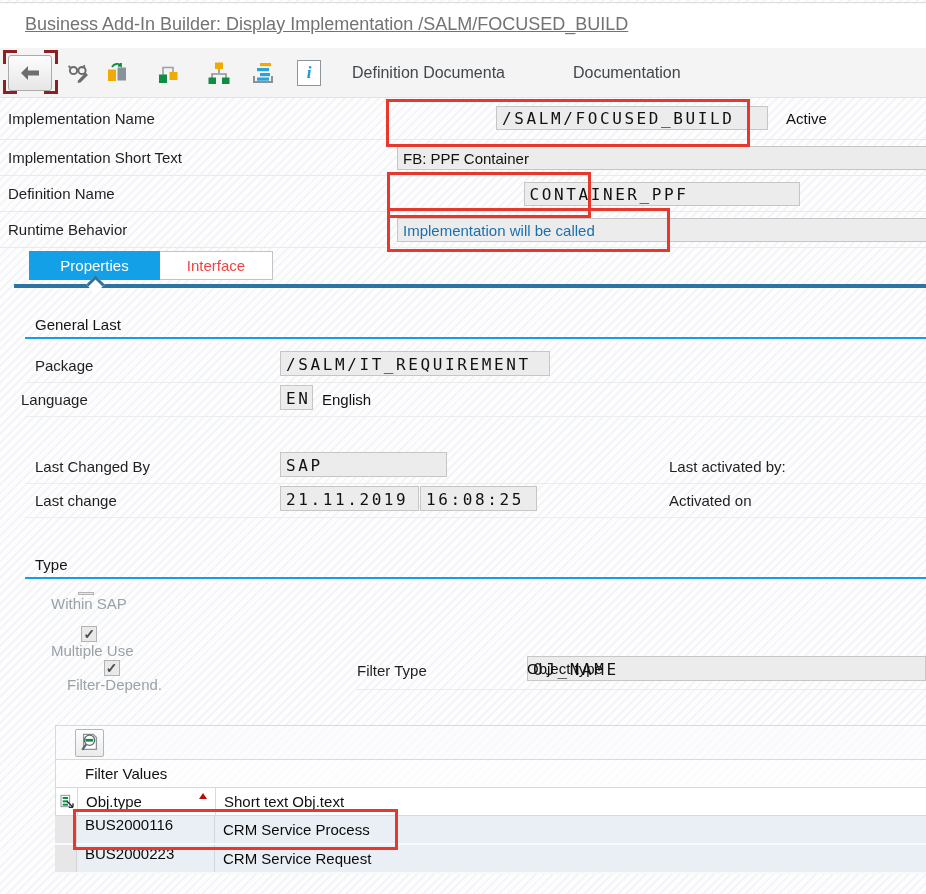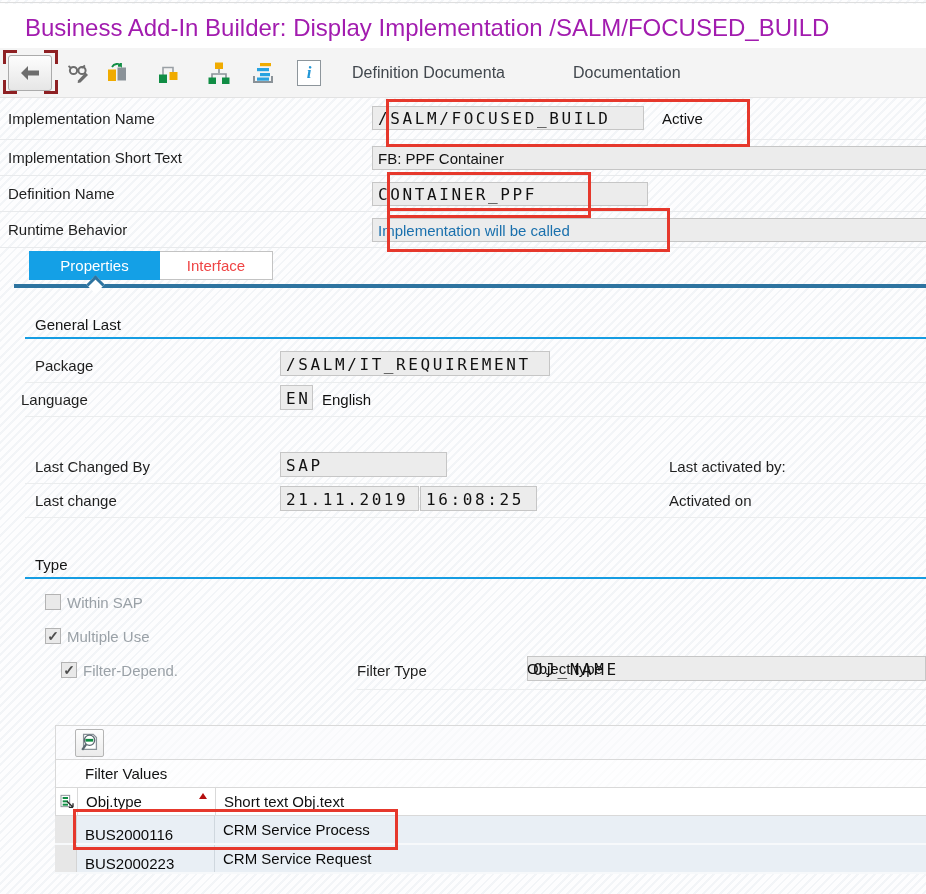--- a/index.html
+++ b/index.html
@@ -6,21 +6,21 @@
   .screen{
     position:relative;width:926px;height:894px;overflow:hidden;
     font-family:"Liberation Sans",sans-serif;color:#222;
     background:
       repeating-linear-gradient(135deg, rgba(205,215,224,0.22) 0 2px, rgba(255,255,255,0) 2px 6px),
       #fdfdfe;
   }
   .topline{position:absolute;top:2px;left:0;width:926px;height:1px;background:#dedede;}
   
   .titlebar{position:absolute;top:4px;left:0;width:926px;height:44px;background:#fff;}
-  .title{position:absolute;left:25px;top:10px;font-size:24px;color:#a21caf;white-space:nowrap;}
+  .title{position:absolute;left:25px;top:10px;font-size:18px;color:#737373;white-space:nowrap;text-decoration:underline;}
   
   .toolbar{position:absolute;top:48px;left:0;width:926px;height:49px;background:#f4f4f4;
     border-bottom:1px solid #e2e2e2;display:flex;align-items:center;}
   .back-btn{margin-left:8px;width:44px;height:36px;border:1px solid #ababab;border-radius:3px;
     background:linear-gradient(#fdfdfd,#e6e6e6);display:flex;align-items:center;justify-content:center;cursor:pointer;padding:0;}
   .tb-icon{border:none;background:transparent;width:30px;height:30px;padding:2px;display:flex;
     align-items:center;justify-content:center;cursor:pointer;}
   .tb-icon svg{width:24px;height:24px;}
   .tb-text{border:none;background:transparent;font-family:"Liberation Sans",sans-serif;
     font-size:16px;color:#41474d;cursor:pointer;white-space:nowrap;padding:4px 6px;}
@@ -29,21 +29,21 @@
   
   .brk{position:absolute;left:3px;top:50px;width:55px;height:44px;z-index:60;pointer-events:none;}
   .brk i{position:absolute;width:11px;height:11px;border:0 solid #8e2023;}
   .brk .tl{left:0;top:0;border-left-width:3px;border-top-width:3px;}
   .brk .tr{right:0;top:0;border-right-width:3px;border-top-width:3px;}
   .brk .bl{left:0;bottom:0;border-left-width:3px;border-bottom-width:3px;}
   .brk .br{right:0;bottom:0;border-right-width:3px;border-bottom-width:3px;}
   
   .frow{position:absolute;left:0;width:926px;display:flex;align-items:center;border-bottom:1px solid #e8eaec;}
   .flabel{position:absolute;left:8px;font-size:15px;color:#1f1f1f;}
-  .fwrap{position:absolute;left:372px;right:0;display:flex;align-items:center;}
+  .fwrap{position:absolute;left:397px;right:0;display:flex;align-items:center;justify-content:center;}
   .ffield{background:#ececec;border:1px solid #c6c6c6;height:24px;line-height:24px;
     padding:0 5px;font-size:15px;color:#111;white-space:nowrap;overflow:hidden;box-sizing:border-box;}
   .mono{font-family:"DejaVu Sans Mono",monospace;font-size:16px;letter-spacing:2.6px;}
   .grow{flex:1;border-right:none;}
   .fstatus{margin-left:18px;font-size:15px;color:#111;}
   .bluetext{color:#1a70ad;}
   
   .ann{position:absolute;border:3px solid #e6382c;z-index:50;pointer-events:none;background:transparent;}
   
   .tabs{position:absolute;top:251px;left:29px;display:flex;z-index:2;border-radius:11px;}
@@ -55,21 +55,21 @@
     border-left:3px solid #2e74a0;border-top:3px solid #2e74a0;transform:rotate(45deg);z-index:3;}
   
   .group-title{position:absolute;font-size:15px;color:#151515;}
   .group-rule{position:absolute;height:2px;background:#169de2;}
   .sep{position:absolute;height:1px;background:#ebedee;}
   .glabel{position:absolute;font-size:15px;color:#1f1f1f;}
   .gfield{position:absolute;background:#ececec;border:1px solid #c6c6c6;height:25px;line-height:25px;
     padding:0 5px;color:#111;white-space:nowrap;overflow:hidden;box-sizing:border-box;}
   .gtext{position:absolute;font-size:15px;color:#111;}
   
-  .cbrow{position:absolute;left:45px;display:flex;align-items:center;height:20px;}
+  .cbrow{position:absolute;left:45px;display:flex;align-items:center;height:20px;flex-direction:column;}
   .checkbox{width:16px;height:16px;background:#e9e9e9;border:1px solid #b3b3b3;box-sizing:border-box;
     display:inline-flex;align-items:center;justify-content:center;cursor:pointer;}
   .checkbox.checked::after{content:"\2713";font-size:14px;font-weight:bold;color:#4d4d4d;line-height:1;}
   .cblabel{margin-left:6px;font-size:15px;color:#9aa1a7;}
   
   .ftable{position:absolute;left:55px;top:725px;width:871px;}
   .ft-toolbar{height:33px;border-top:1px solid #d9d9d9;border-bottom:1px solid #d9d9d9;
     border-left:1px solid #d9d9d9;display:flex;align-items:center;background:rgba(252,252,253,0.6);}
   .ft-btn{margin-left:19px;width:29px;height:28px;border:1px solid #b5b5b5;border-radius:2px;
     background:linear-gradient(#fdfdfd,#ebebeb);display:flex;align-items:center;justify-content:center;cursor:pointer;padding:0;}
@@ -80,21 +80,21 @@
   .ft-head{height:27px;display:flex;border-bottom:1px solid #d9d9d9;border-left:1px solid #d9d9d9;background:#fff;}
   .ft-head .c0{width:21px;border-right:1px solid #d9d9d9;display:flex;align-items:center;justify-content:center;cursor:pointer;}
   .ft-head .c1{width:137px;border-right:1px solid #d9d9d9;position:relative;display:flex;align-items:center;cursor:pointer;}
   .ft-head .c1 span{margin-left:8px;font-size:15px;color:#111;}
   .ft-head .c2{flex:1;display:flex;align-items:center;cursor:pointer;}
   .ft-head .c2 span{margin-left:8px;font-size:15px;color:#111;}
   .sortmark{position:absolute;right:8px;top:5px;width:0;height:0;
     border-left:4px solid transparent;border-right:4px solid transparent;border-bottom:6px solid #b40e0e;}
   .ft-row{height:27px;display:flex;border-bottom:2px solid #f7f9fb;cursor:pointer;}
   .ft-row .c0{width:21px;background:#e7e7e7;border-right:1px solid #d4d4d4;}
-  .ft-row .c1{width:137px;background:#e9eff5;border-right:1px solid #cfd7de;display:flex;align-items:flex-end;}
+  .ft-row .c1{width:137px;background:#e9eff5;border-right:1px solid #cfd7de;display:flex;align-items:flex-start;}
   .ft-row .c1 span{margin-left:8px;font-size:15px;color:#0a0a0a;}
   .ft-row .c2{flex:1;background:#e9eff5;display:flex;align-items:center;}
   .ft-row .c2 span{margin-left:8px;font-size:15px;color:#0a0a0a;}
   .iconbox{border:1px solid #8d959b;background:#fff;width:22px;height:24px;display:flex;
     align-items:center;justify-content:center;}
   .info-i{font-family:"Liberation Serif",serif;font-style:italic;font-weight:bold;font-size:17px;color:#2196d6;}
 </style>
 </head>
 <body>
 

